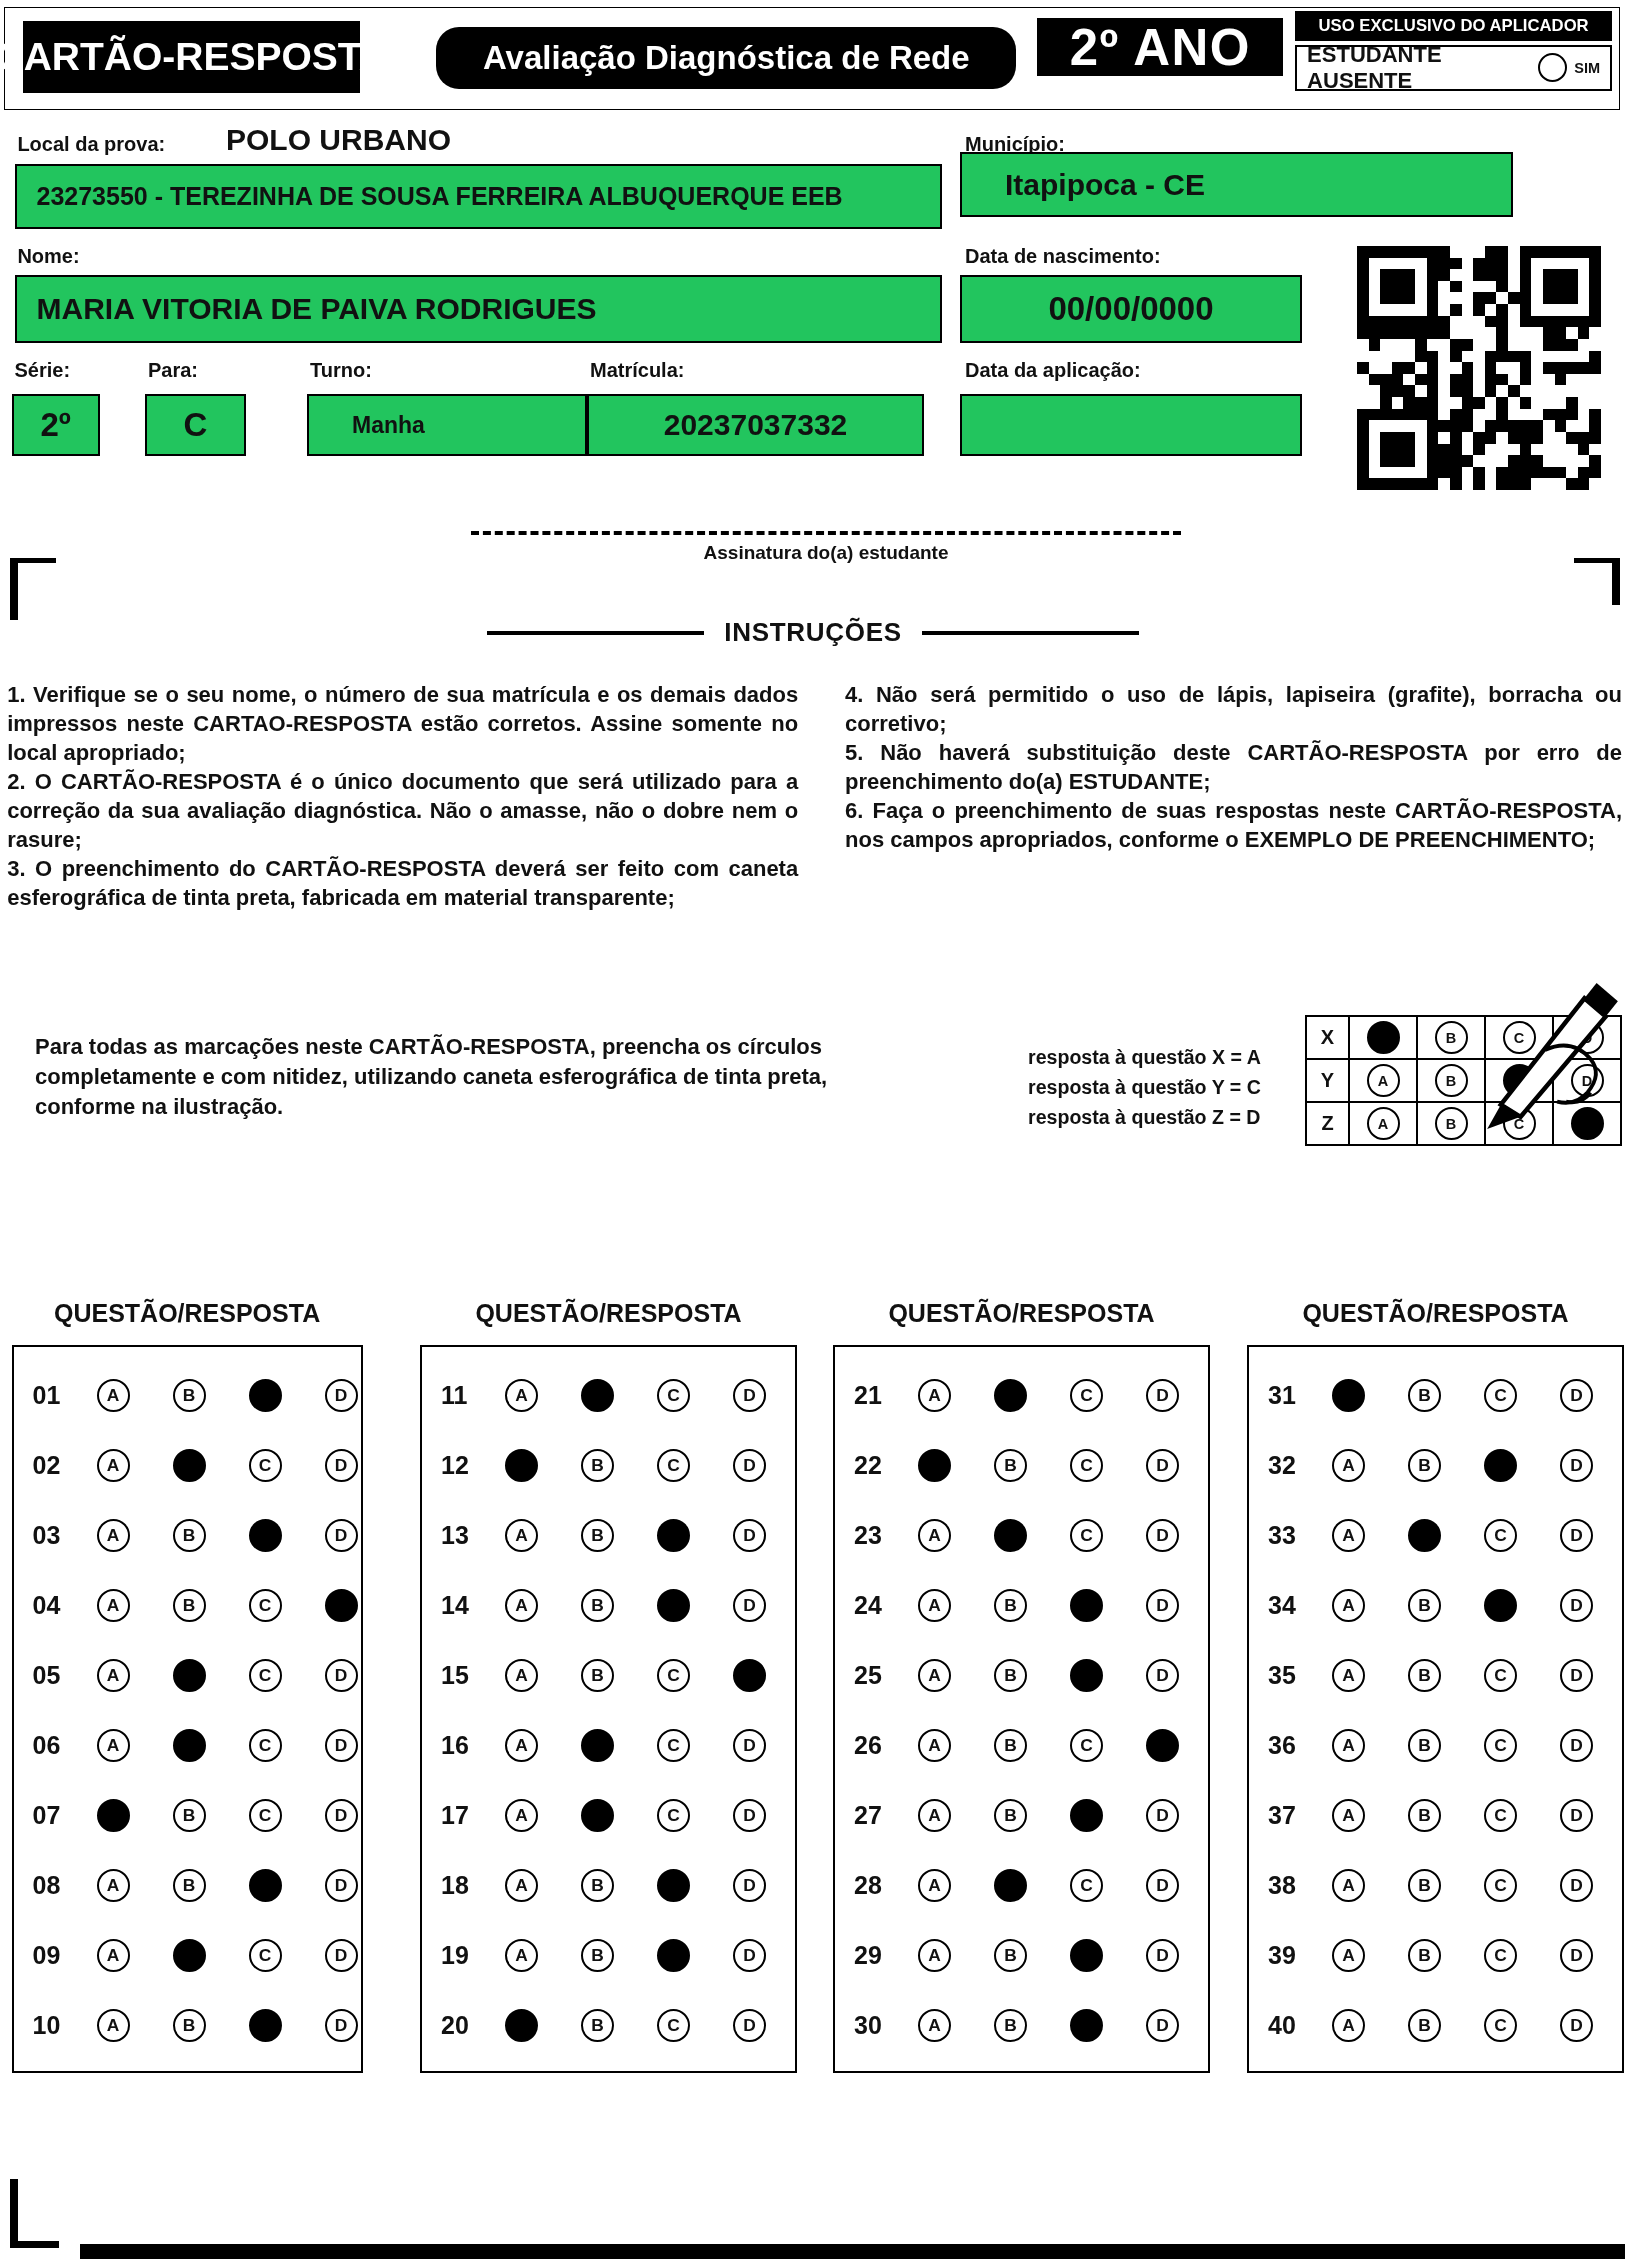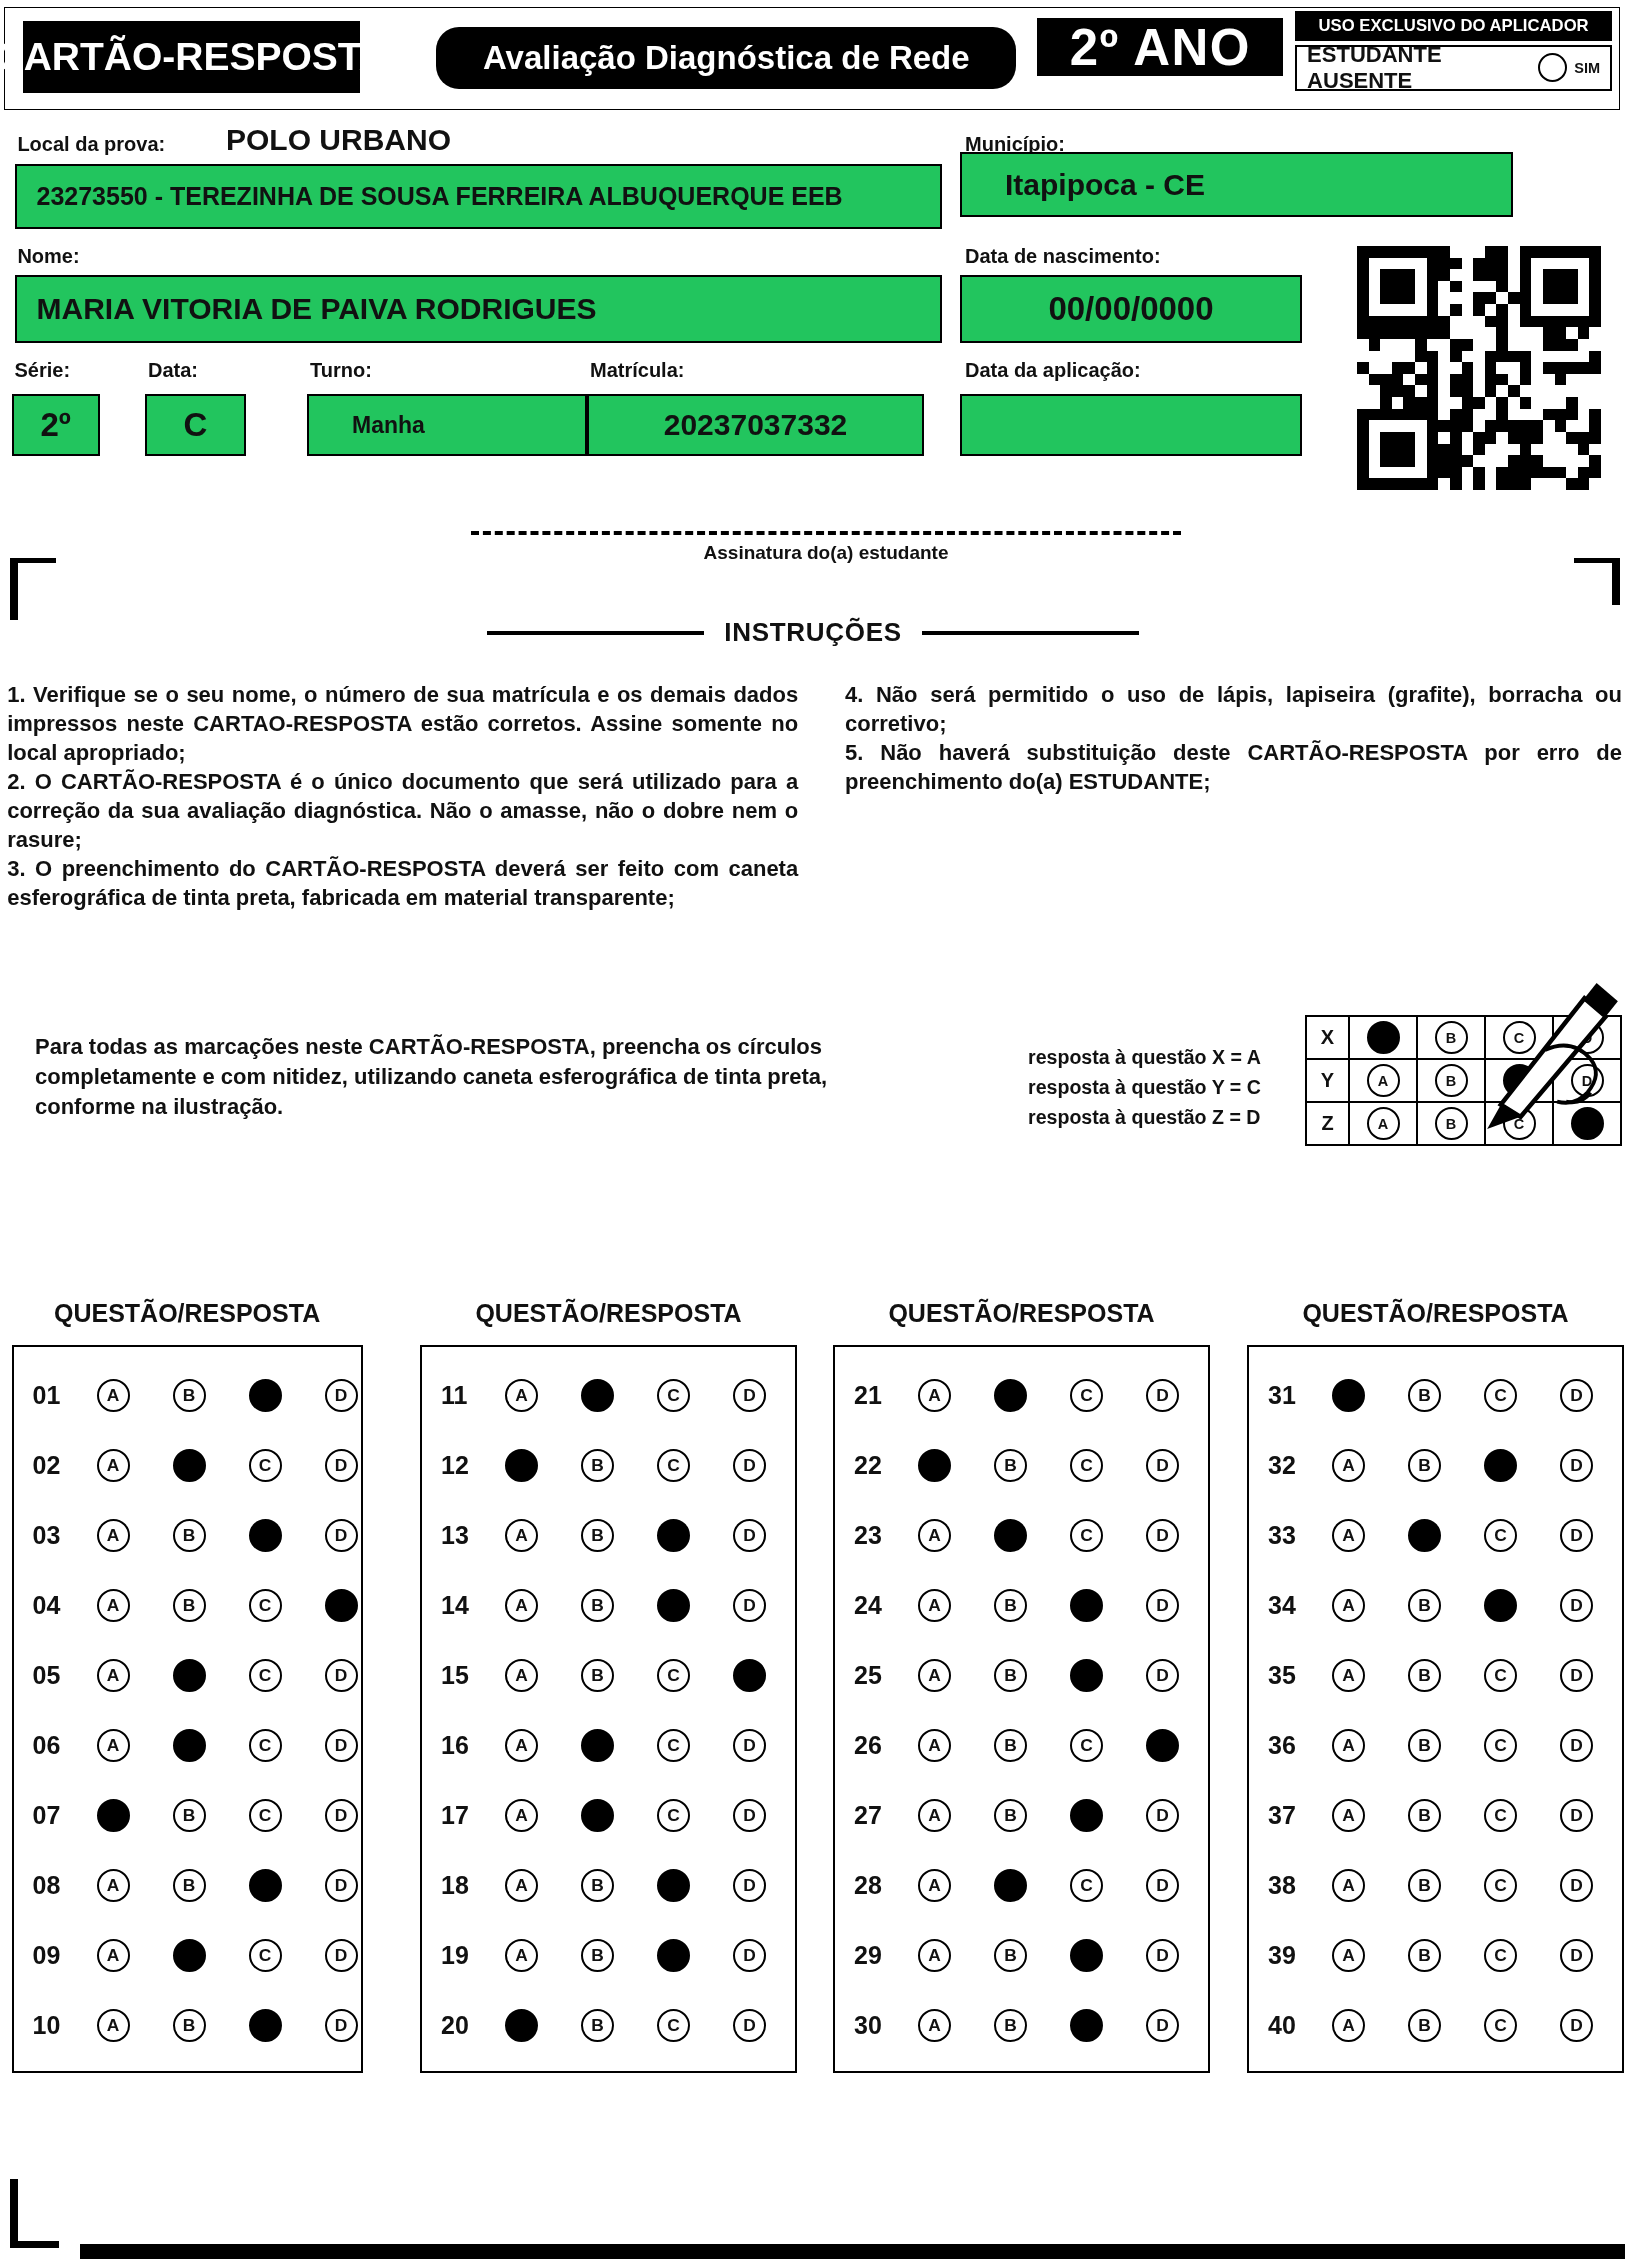--- a/index.html
+++ b/index.html
@@ -102,21 +102,21 @@
   <div class="fbox school-box">23273550 - TEREZINHA DE SOUSA FERREIRA ALBUQUERQUE EEB</div>
   <div class="fbox municipio-box">Itapipoca - CE</div>
 
   <div class="label" style="left:17.4px;top:245px;">Nome:</div>
   <div class="label" style="left:965px;top:245px;">Data de nascimento:</div>
 
   <div class="fbox nome-box">MARIA VITORIA DE PAIVA RODRIGUES</div>
   <div class="fbox nasc-box">00/00/0000</div>
 
   <div class="label" style="left:14.5px;top:359px;">Série:</div>
-  <div class="label" style="left:148px;top:359px;">Data:</div>
+  <div class="label" style="left:148px;top:359px;">Para:</div>
   <div class="label" style="left:310px;top:359px;">Turno:</div>
   <div class="label" style="left:590px;top:359px;">Matrícula:</div>
   <div class="label" style="left:965px;top:359px;">Data da aplicação:</div>
 
   <div class="fbox serie-box">2º</div>
   <div class="fbox turma-box">C</div>
   <div class="fbox turno-box">Manha</div>
   <div class="fbox matric-box">20237037332</div>
   <div class="fbox aplic-box"></div>
 
@@ -385,20 +385,21 @@
     <div class="line"></div>
   </div>
   <div class="instr-col instr-left">
       <p>1. Verifique se o seu nome, o número de sua matrícula e os demais dados impressos neste CARTAO-RESPOSTA estão corretos. Assine somente no local apropriado;</p>
       <p>2. O CARTÃO-RESPOSTA é o único documento que será utilizado para a correção da sua avaliação diagnóstica. Não o amasse, não o dobre nem o rasure;</p>
       <p>3. O preenchimento do CARTÃO-RESPOSTA deverá ser feito com caneta esferográfica de tinta preta, fabricada em material transparente;</p>
     </div>
   <div class="instr-col instr-right">
       <p>4. Não será permitido o uso de lápis, lapiseira (grafite), borracha ou corretivo;</p>
       <p>5. Não haverá substituição deste CARTÃO-RESPOSTA por erro de preenchimento do(a) ESTUDANTE;</p>
+      <p>6. Faça o preenchimento de suas respostas neste CARTÃO-RESPOSTA, nos campos apropriados, conforme o EXEMPLO DE PREENCHIMENTO;</p>
     </div>
 
   <div class="fill-note">Para todas as marcações neste CARTÃO-RESPOSTA, preencha os círculos completamente e com nitidez, utilizando caneta esferográfica de tinta preta, conforme na ilustração.</div>
 
   <div class="ex-legend">
       <div>resposta à questão X = A</div>
       <div>resposta à questão Y = C</div>
       <div>resposta à questão Z = D</div>
     </div>
   <table class="ex-grid">

